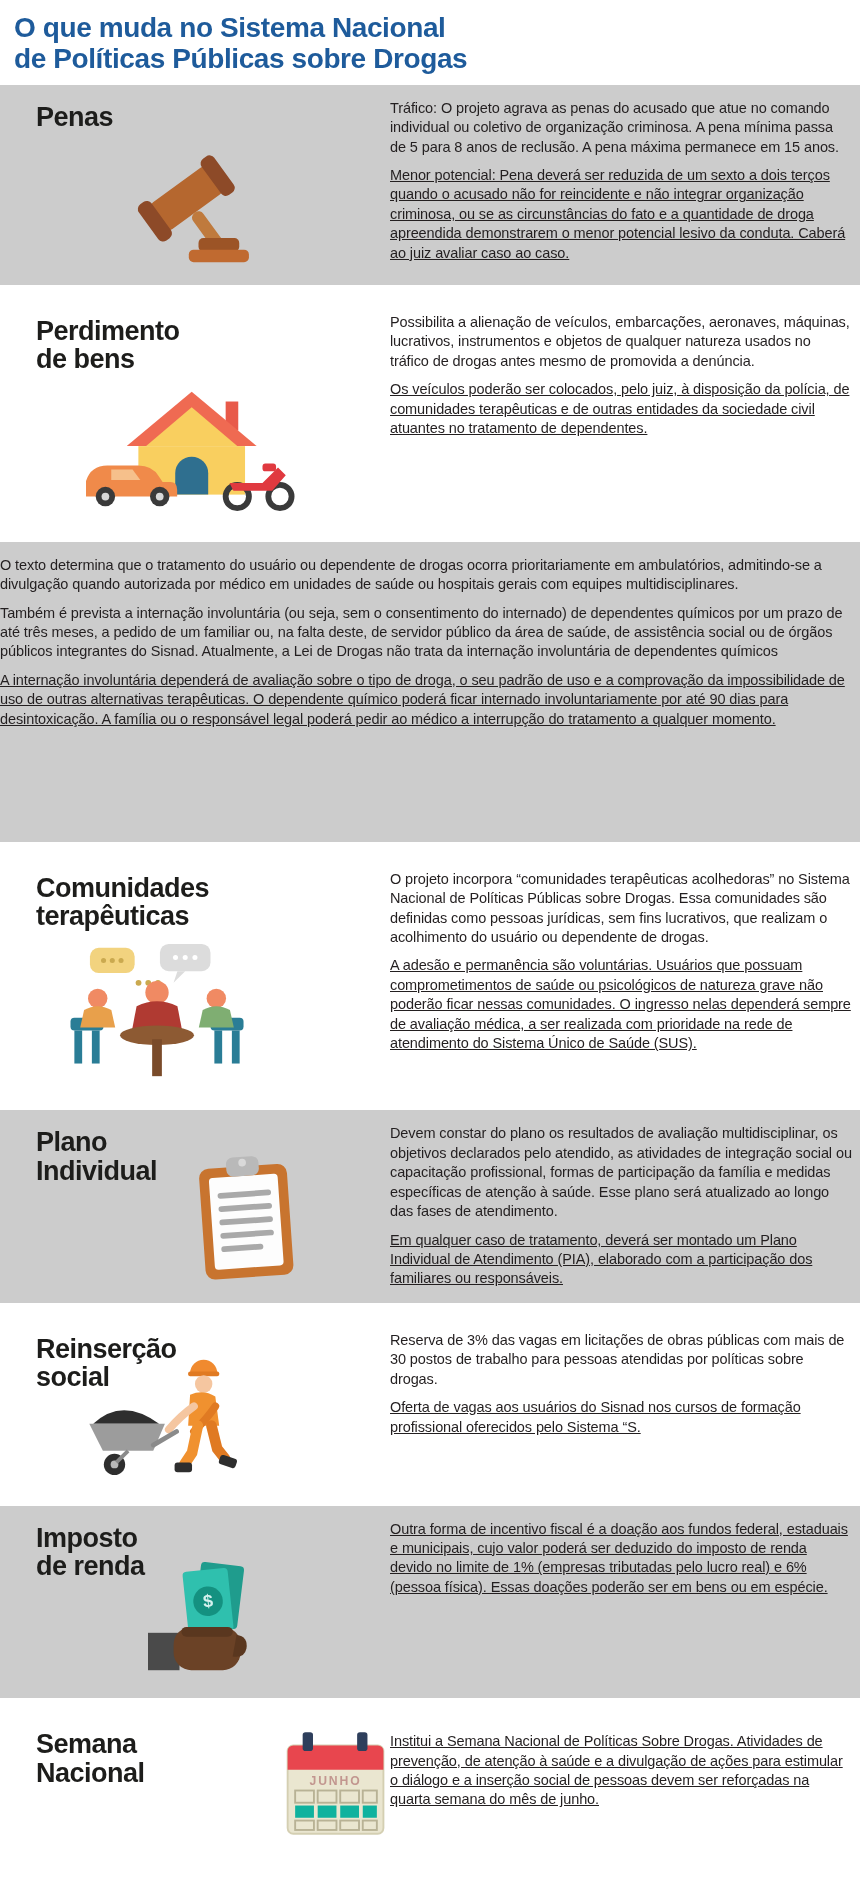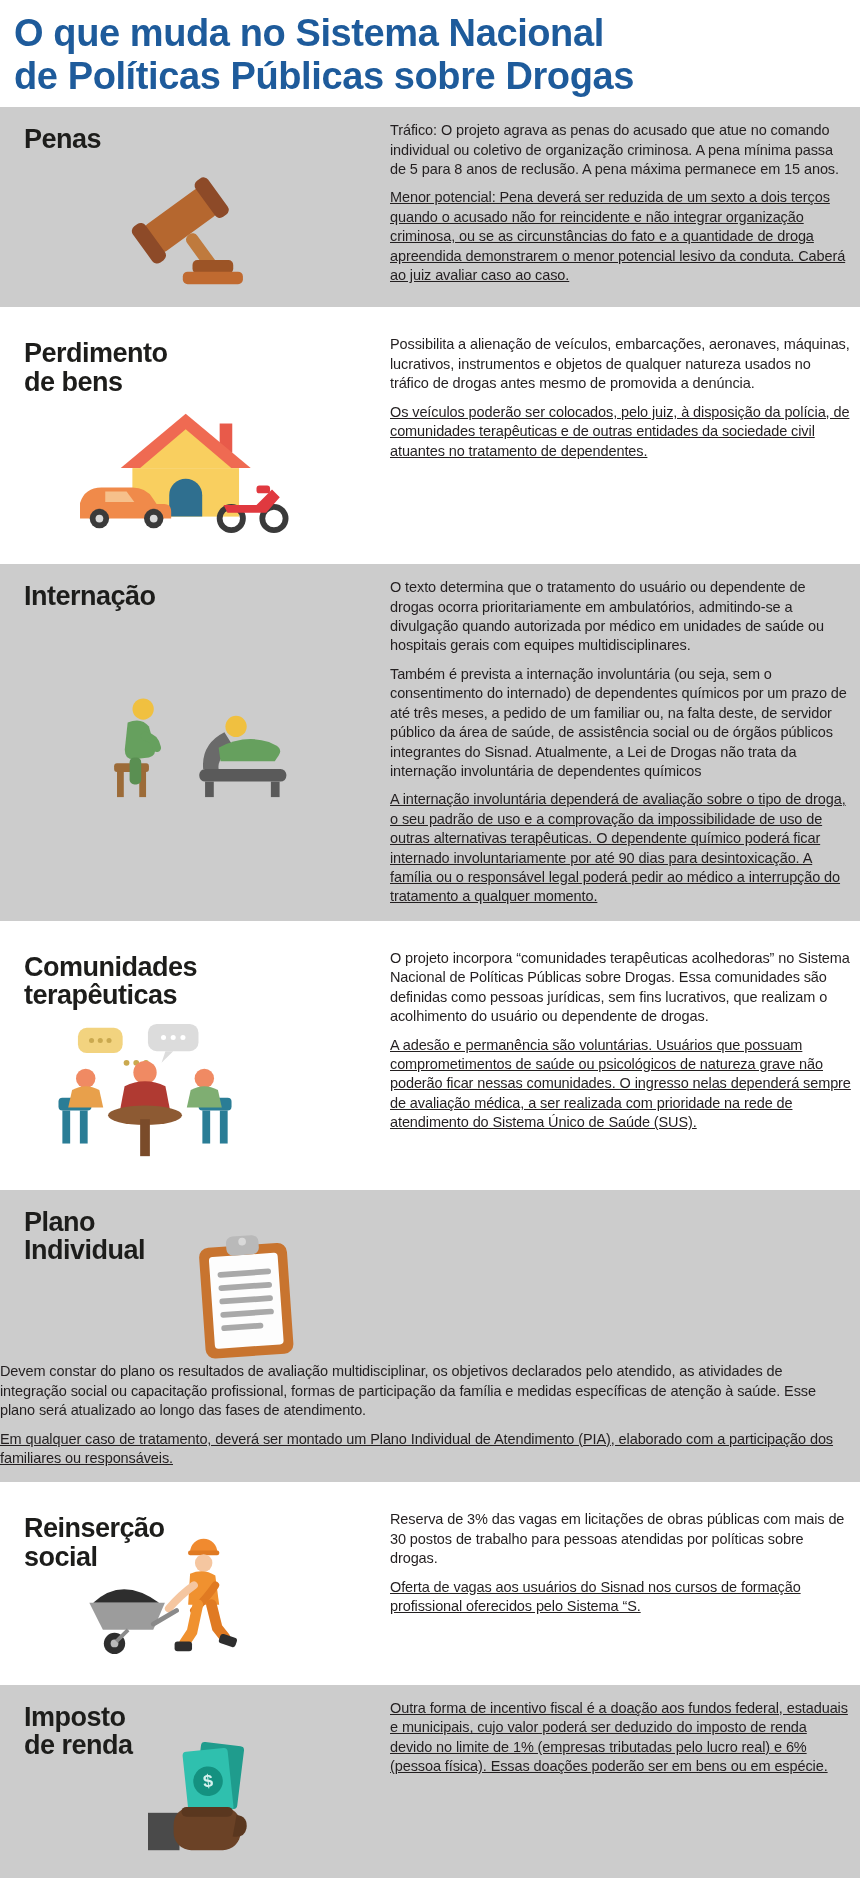--- a/index.html
+++ b/index.html
@@ -4,53 +4,53 @@
 <style>
   html,body{margin:0;padding:0;background:#fff;}
   body{
     width:860px;min-height:1892px;
     font-family:"Liberation Sans","DejaVu Sans",sans-serif;
     color:#231f20;
     -webkit-font-smoothing:antialiased;
   }
   .page-title{
     color:#1e5b9b;
-    font-size:38px;font-weight:bold;line-height:1.12;
+    font-size:28px;font-weight:bold;line-height:1.12;
     letter-spacing:-0.4px;
     white-space:pre-line;
     padding:12px 0 10px 14px;margin:0;
   }
   .section{
     display:flex;align-items:flex-start;
     margin:0 0 14px 0;
     padding:14px 0;
     box-sizing:border-box;
   }
   .section.gray{background:#cccccc;}
   .section .left{
     width:390px;flex-shrink:0;
     display:flex;flex-direction:column;
-    padding-left:24px;box-sizing:border-box;
+    padding-left:36px;box-sizing:border-box;justify-content:space-between;
   }
   .section--inline .left{flex-direction:row;align-items:flex-start;gap:16px;}
   .heading{
     margin:4px 0 0 0;
     font-size:27px;font-weight:bold;line-height:1.05;
     letter-spacing:-0.5px;color:#1d1d1b;
     white-space:pre-line;
   }
   .icon-wrap{display:flex;justify-content:center;padding:12px 30px 0 0;}
   .section--inline .icon-wrap{padding:0;}
   .bodycol{flex:1;padding-right:8px;min-width:0;}
   .bodycol p{
     margin:0 0 9px 0;
     font-size:14.5px;line-height:1.34;letter-spacing:-0.1px;
   }
   .bodycol p:last-child{margin-bottom:0;text-decoration:underline;}
-  .s1{min-height:180px;} .s3{min-height:300px;} .s5{min-height:160px;flex-direction:column;}
+  .s1{min-height:180px;} .s3{min-height:300px;} .s5{min-height:160px;}
   .s7{min-height:150px;}
   svg{display:block;}
 </style>
 </head>
 <body>
 
 <h1 class="page-title">O que muda no Sistema Nacional
 de Políticas Públicas sobre Drogas</h1>
 
 <section class="section gray s1">
@@ -99,40 +99,20 @@
       </svg>
     </div>
   </div>
   <div class="bodycol">
     <p>Possibilita a alienação de veículos, embarcações, aeronaves, máquinas, lucrativos, instrumentos e objetos de qualquer natureza usados no tráfico de drogas antes mesmo de promovida a denúncia.</p>
     <p>Os veículos poderão ser colocados, pelo juiz, à disposição da polícia, de comunidades terapêuticas e de outras entidades da sociedade civil atuantes no tratamento de dependentes.</p>
   </div>
 </section>
 
 <section class="section gray s3">
-  <div class="left">
-    <h2 class="heading">Internação</h2>
-    <div class="icon-wrap" style="padding-top:70px;">
-      <svg width="205" height="120" viewBox="0 0 210 124">
-        <rect x="24" y="86" width="36" height="9" rx="3" fill="#9c6b38"></rect>
-        <rect x="27" y="95" width="7" height="26" fill="#9c6b38"></rect>
-        <rect x="50" y="95" width="7" height="26" fill="#9c6b38"></rect>
-        <circle cx="54" cy="30" r="11" fill="#f0c040"></circle>
-        <path d="M38 44 q14 -6 22 4 l6 22 q2 8 -6 10 l-16 2 q-9 0 -9 -10 Z" fill="#66a05e"></path>
-        <path d="M56 58 q10 2 12 12" stroke="#66a05e" stroke-width="9" fill="none" stroke-linecap="round"></path>
-        <rect x="40" y="80" width="12" height="28" rx="5" fill="#5a8f52"></rect>
-        <path d="M116 92 q-2 -26 22 -38 l10 16 q-18 10 -16 22 Z" fill="#6a6a6a"></path>
-        <circle cx="150" cy="48" r="11" fill="#f0c040"></circle>
-        <path d="M132 70 q26 -14 52 -6 l8 4 q6 4 2 10 l-4 6 h-56 Z" fill="#66a05e"></path>
-        <rect x="112" y="92" width="90" height="13" rx="6" fill="#5a5a5a"></rect>
-        <rect x="118" y="105" width="9" height="16" fill="#5a5a5a"></rect>
-        <rect x="186" y="105" width="9" height="16" fill="#5a5a5a"></rect>
-      </svg>
-    </div>
-  </div>
   <div class="bodycol">
     <p>O texto determina que o tratamento do usuário ou dependente de drogas ocorra prioritariamente em ambulatórios, admitindo-se a divulgação quando autorizada por médico em unidades de saúde ou hospitais gerais com equipes multidisciplinares.</p>
     <p>Também é prevista a internação involuntária (ou seja, sem o consentimento do internado) de dependentes químicos por um prazo de até três meses, a pedido de um familiar ou, na falta deste, de servidor público da área de saúde, de assistência social ou de órgãos públicos integrantes do Sisnad. Atualmente, a Lei de Drogas não trata da internação involuntária de dependentes químicos</p>
     <p>A internação involuntária dependerá de avaliação sobre o tipo de droga, o seu padrão de uso e a comprovação da impossibilidade de uso de outras alternativas terapêuticas. O dependente químico poderá ficar internado involuntariamente por até 90 dias para desintoxicação. A família ou o responsável legal poderá pedir ao médico a interrupção do tratamento a qualquer momento.</p>
   </div>
 </section>
 
 <section class="section s4">
   <div class="left">
     <h2 class="heading">Comunidades

